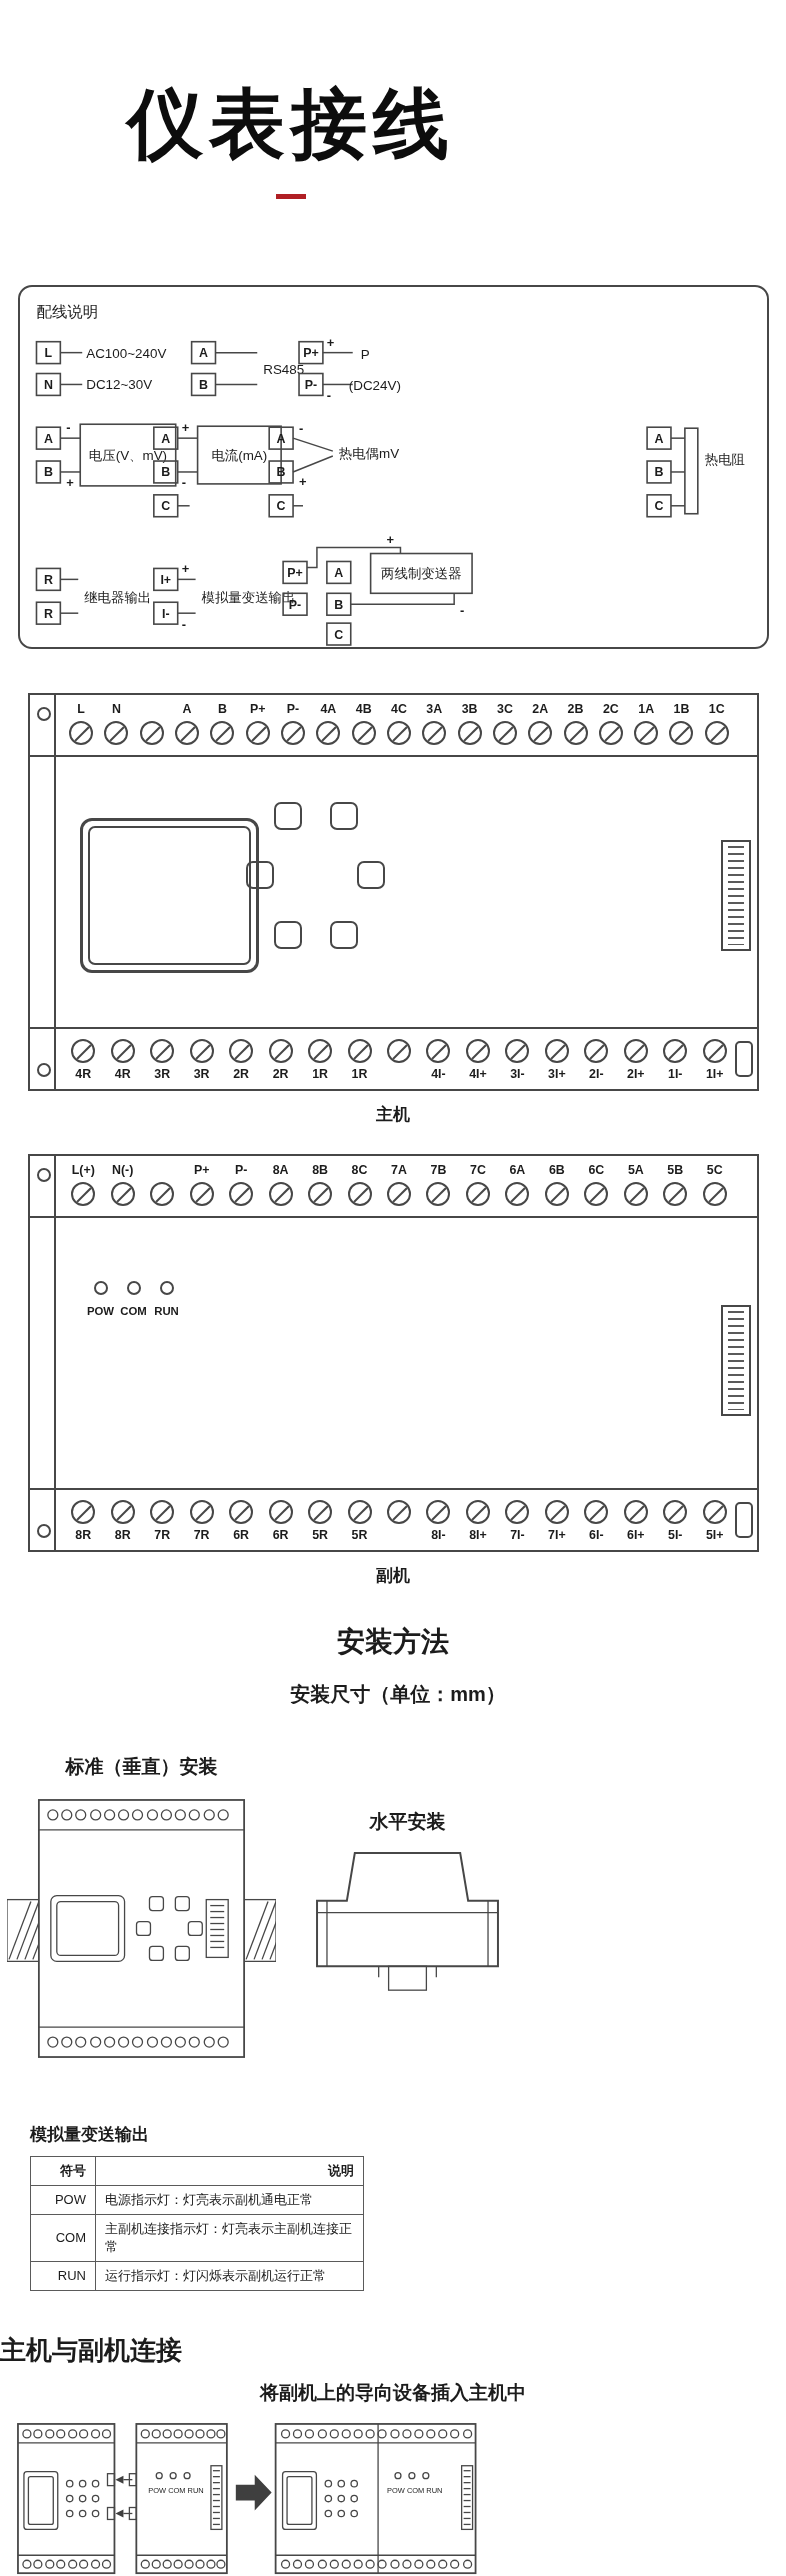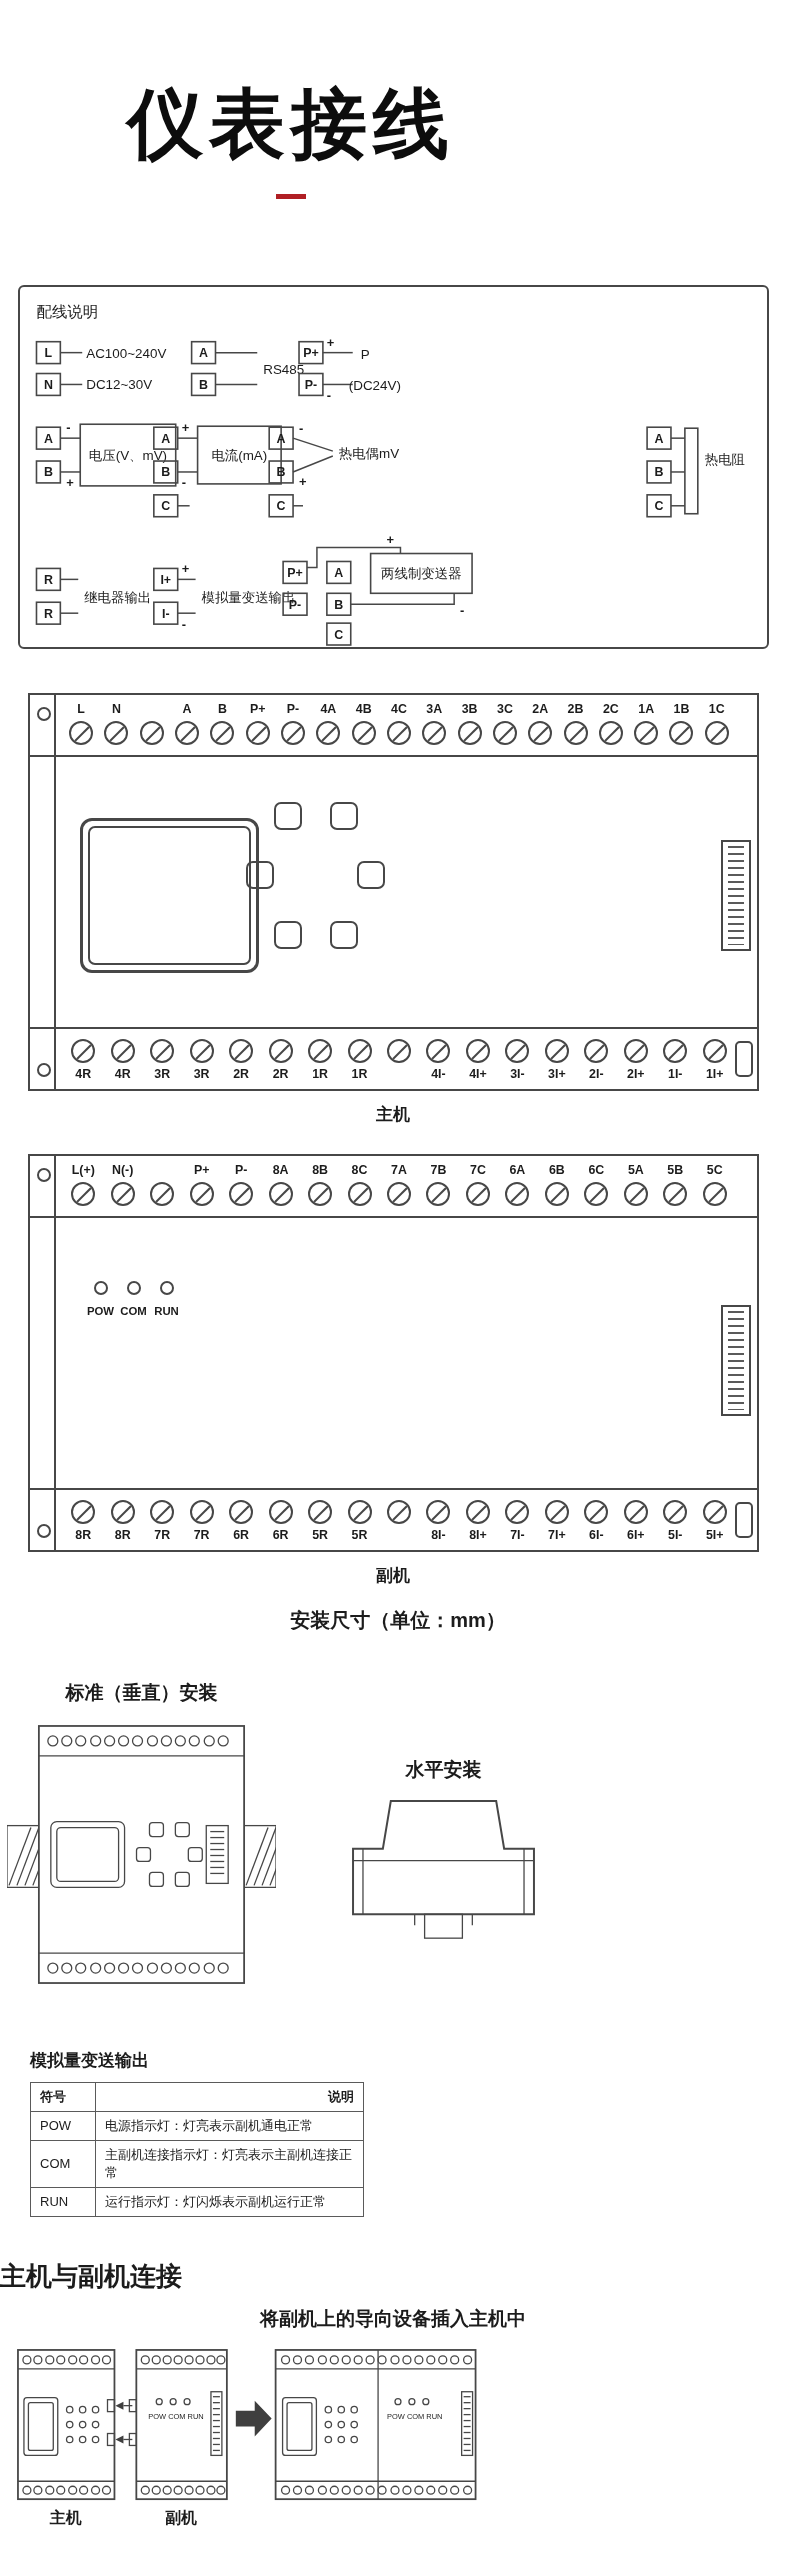--- a/index.html
+++ b/index.html
@@ -5,21 +5,21 @@
   html,body { margin:0; padding:0; background:#fff; }
   .page { position:relative; width:786px; height:2576px; margin:12px auto; overflow:hidden;
           background:#fff; color:#1c1c1c; font-family:Liberation Sans, sans-serif; }
 
   
   .header-wrap { margin:70px 0 0 127px; width:max-content; text-align:center; }
   .title { font-size:76px; font-weight:bold; letter-spacing:6px; line-height:1.1; color:#0d0d0d; }
   .red-dash { width:30px; height:5px; margin:28px auto 0; background:#b01f24; }
 
   
-  .wbox { position:relative; width:747px; height:360px; border:2px solid #474747; border-radius:6px; margin:86px auto 0; }
+  .wbox { position:relative; width:747px; height:360px; border:2px solid #474747; border-radius:14px; margin:86px auto 0; }
   .wbox svg { position:absolute; inset:0; }
   .ln  { stroke:#474747; stroke-width:1.5; fill:none; }
   .tb  { stroke:#474747; stroke-width:1.6; fill:none; }
   .tt  { font-size:12.5px; text-anchor:middle; fill:#1c1c1c; font-weight:600; }
   .lbl { font-size:13.5px; fill:#1c1c1c; }
   .lblc{ font-size:13.5px; fill:#1c1c1c; text-anchor:middle; }
   .mk  { font-size:13px; font-weight:bold; fill:#1c1c1c; }
   .boxtitle { font-size:15.5px; fill:#1c1c1c; }
 
   
@@ -49,33 +49,33 @@
   .clip { position:absolute; right:4px; bottom:12px; width:14px; height:32px; border:2px solid #474747; border-radius:5px; }
   .indicators { position:absolute; left:56px; top:125px; display:flex; gap:3px; }
   .ind { width:30px; display:flex; flex-direction:column; align-items:center; gap:10px; }
   .led { width:10px; height:10px; border:2px solid #474747; border-radius:50%; }
   .ind-lab { font-size:11.4px; font-weight:bold; }
   .panel-caption { text-align:center; font-size:17px; font-weight:bold; margin-top:12px; }
 
   
   .h2 { text-align:center; font-size:28px; font-weight:bold; margin:36px 0 0; }
   .dim-note { text-align:center; font-size:20px; font-weight:bold; margin-top:20px;padding-left:10px; }
-  .install-area { display:flex; align-items:center; margin-top:46px; padding-left:6px;gap:36px; }
+  .install-area { display:flex; align-items:flex-start; margin-top:46px; padding-left:6px; }
   .vcol { width:271px; text-align:center; }
   .hcol { width:209px; margin-left:26px; margin-top:55px; text-align:center; }
   .install-label { font-size:19px; font-weight:bold; margin-bottom:14px; }
   .draw { stroke:#474747; fill:none; }
 
   
   .table-block { margin:56px 0 0 30px; }
   .table-title { font-size:17px; font-weight:bold; margin-bottom:10px; }
   .ind-table { border-collapse:collapse; }
   .ind-table th, .ind-table td { border:1px solid #5a5a5a; font-size:13px; padding:5px 9px; }
   .ind-table th { font-weight:bold; }
-  .ind-table th:first-child, .ind-table td:first-child { width:46px; text-align:left; }
+  .ind-table th:first-child, .ind-table td:first-child { width:46px; text-align:right; }
   .ind-table th:last-child { text-align:right; }
   .ind-table td:last-child { width:249px; }
 
   
   .conn-h { font-size:26px; font-weight:bold; margin-top:42px; }
   .conn-sub { text-align:center; font-size:19px; font-weight:bold; margin-top:12px; }
   .conn-svg { display:block; margin-top:8px; }
   .ln1 { stroke:#474747; stroke-width:1.3; fill:none; }
   .ln2 { stroke:#474747; stroke-width:1.8; fill:#fff; }
   .dev-cap { font-size:16px; font-weight:bold; text-anchor:middle; fill:#1c1c1c; }
@@ -629,20 +629,21 @@
         </div>
 
         <div class="tcell">
           <span class="screw"></span>
           <span class="tlab">5I+</span>
         </div>
       </div>
   </div>
   <div class="panel-caption">副机</div>
 
+  <div class="h2">安装方法</div>
   <div class="dim-note">安装尺寸（单位：mm）</div>
 
   <div class="install-area">
     <div class="vcol">
       <div class="install-label">标准（垂直）安装</div>
       <svg width="269" height="269" viewBox="0 0 270 270">
         <g>
           <line class="ln1" x1="0" y1="106" x2="32" y2="106"></line>
             <line class="ln1" x1="0" y1="168" x2="32" y2="168"></line>
           <line class="ln1" x1="0" y1="106" x2="0" y2="168"></line>

